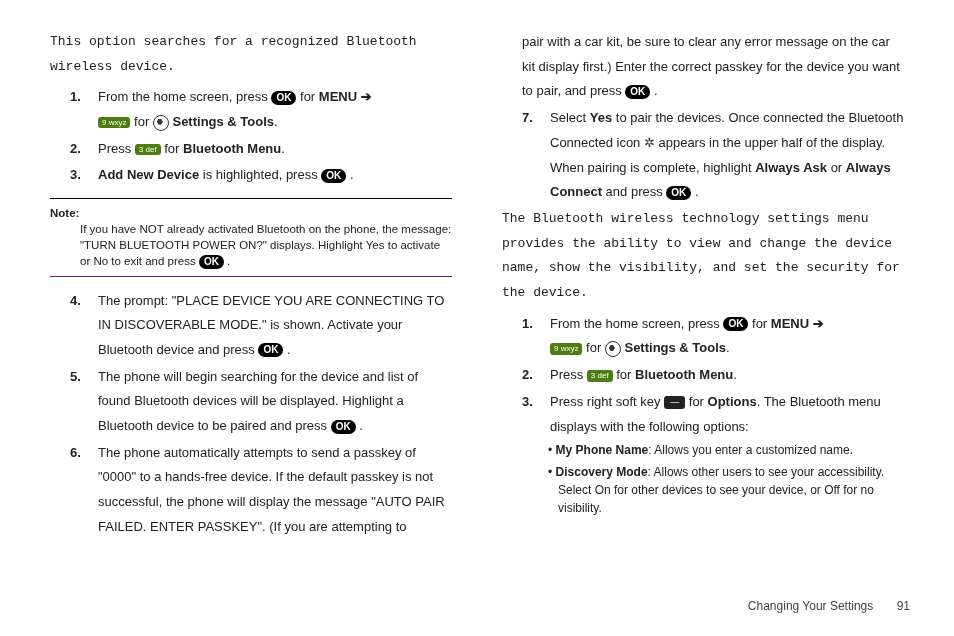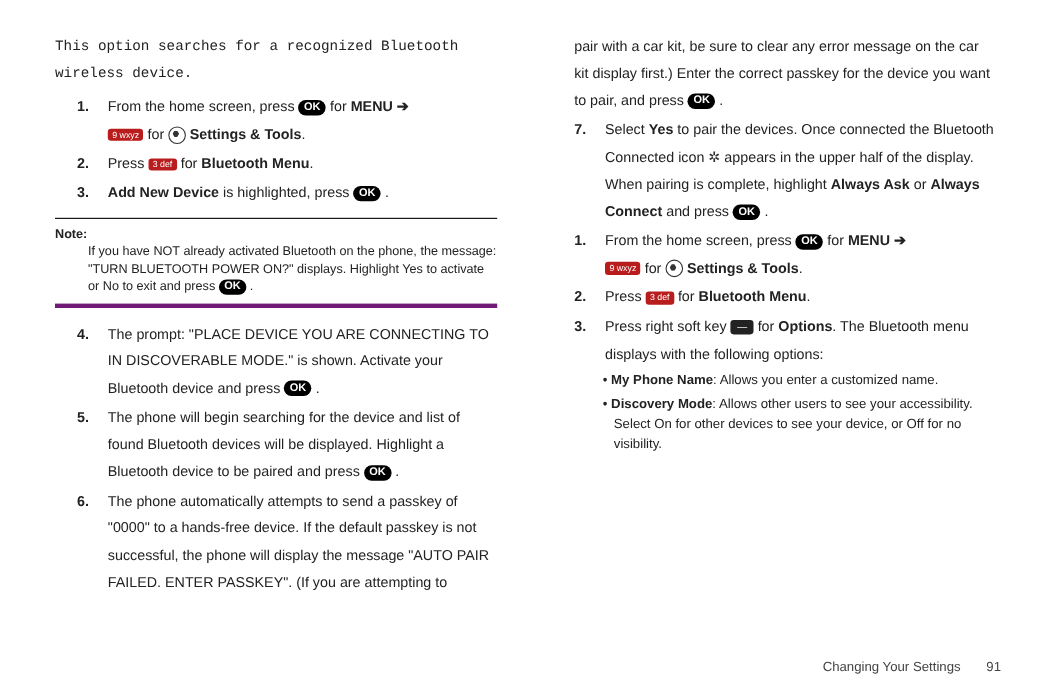--- a/index.html
+++ b/index.html
@@ -50,21 +50,21 @@
     color: #fff;
     font-size: 10px;
     font-weight: bold;
     padding: 1px 5px;
     border-radius: 7px;
     vertical-align: middle;
     line-height: 1.2;
   }
   .key-btn {
     display: inline-block;
-    background: #b91c1c;
+    background: #4d7c0f;
     color: #fff;
     font-size: 8px;
     padding: 1px 4px;
     border-radius: 3px;
     vertical-align: middle;
     line-height: 1.2;
   }
   .key-btn-dark {
     display: inline-block;
     background: #222;
@@ -93,21 +93,21 @@
     clip-path: polygon(30% 0, 70% 0, 100% 50%, 70% 100%, 30% 100%, 0 50%);
   }
   .bt-icon {
     display: inline-block;
     color: #333;
     font-size: 13px;
     vertical-align: middle;
   }
   .note-block {
     border-top: 1px solid #000;
-    border-bottom: 4px solid #701a75;
+    border-bottom: 1px solid #701a75;
     padding: 6px 0;
     margin: 10px 0 12px 0;
     font-size: 11.5px;
     line-height: 1.4;
   }
   .note-block .note-label {
     font-weight: bold;
   }
   .note-text {
     display: block;
@@ -197,20 +197,21 @@
       </div>
     </div>
 
     <div class="step">
       <div class="step-num">7.</div>
       <div class="step-body">
         <span>Select </span><span class="bold">Yes</span><span> to pair the devices. Once connected the Bluetooth Connected icon </span><span class="bt-icon">✲</span><span> appears in the upper half of the display. When pairing is complete, highlight </span><span class="bold">Always Ask</span><span> or </span><span class="bold">Always Connect</span><span> and press </span><span class="ok-btn">OK</span> .
       </div>
     </div>
 
+    <div class="intro">The Bluetooth wireless technology settings menu provides the ability to view and change the device name, show the visibility, and set the security for the device.</div>
 
     <div class="step">
       <div class="step-num">1.</div>
       <div class="step-body">
         <span>From the home screen, press </span><span class="ok-btn">OK</span><span> for </span><span class="bold">MENU</span><span class="arrow">  ➔</span><br>
         <span class="key-btn">9 wxyz</span><span> for </span><span class="tools-icon"></span><span class="bold"> Settings &amp; Tools</span>.
       </div>
     </div>
 
     <div class="step">

